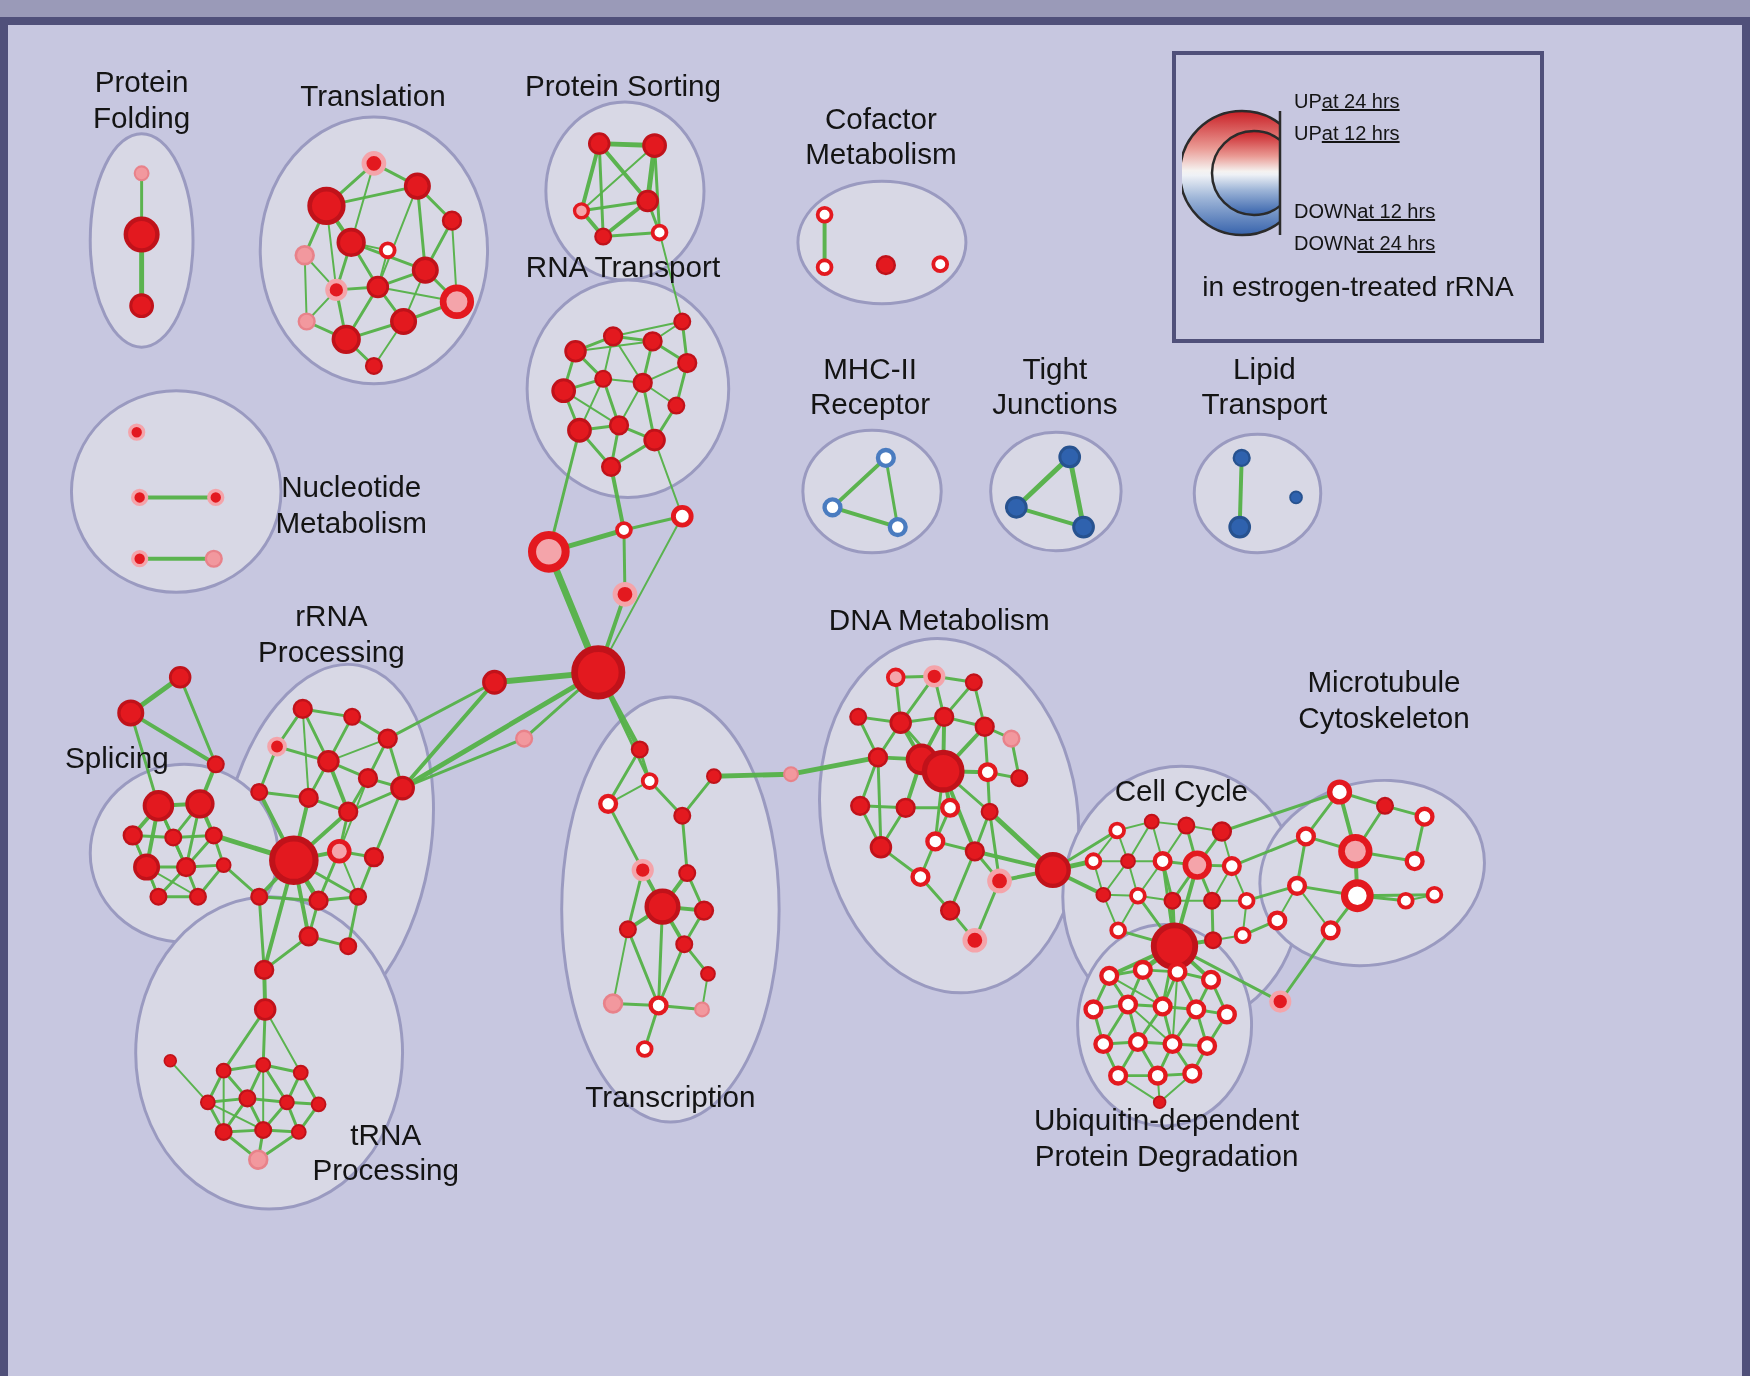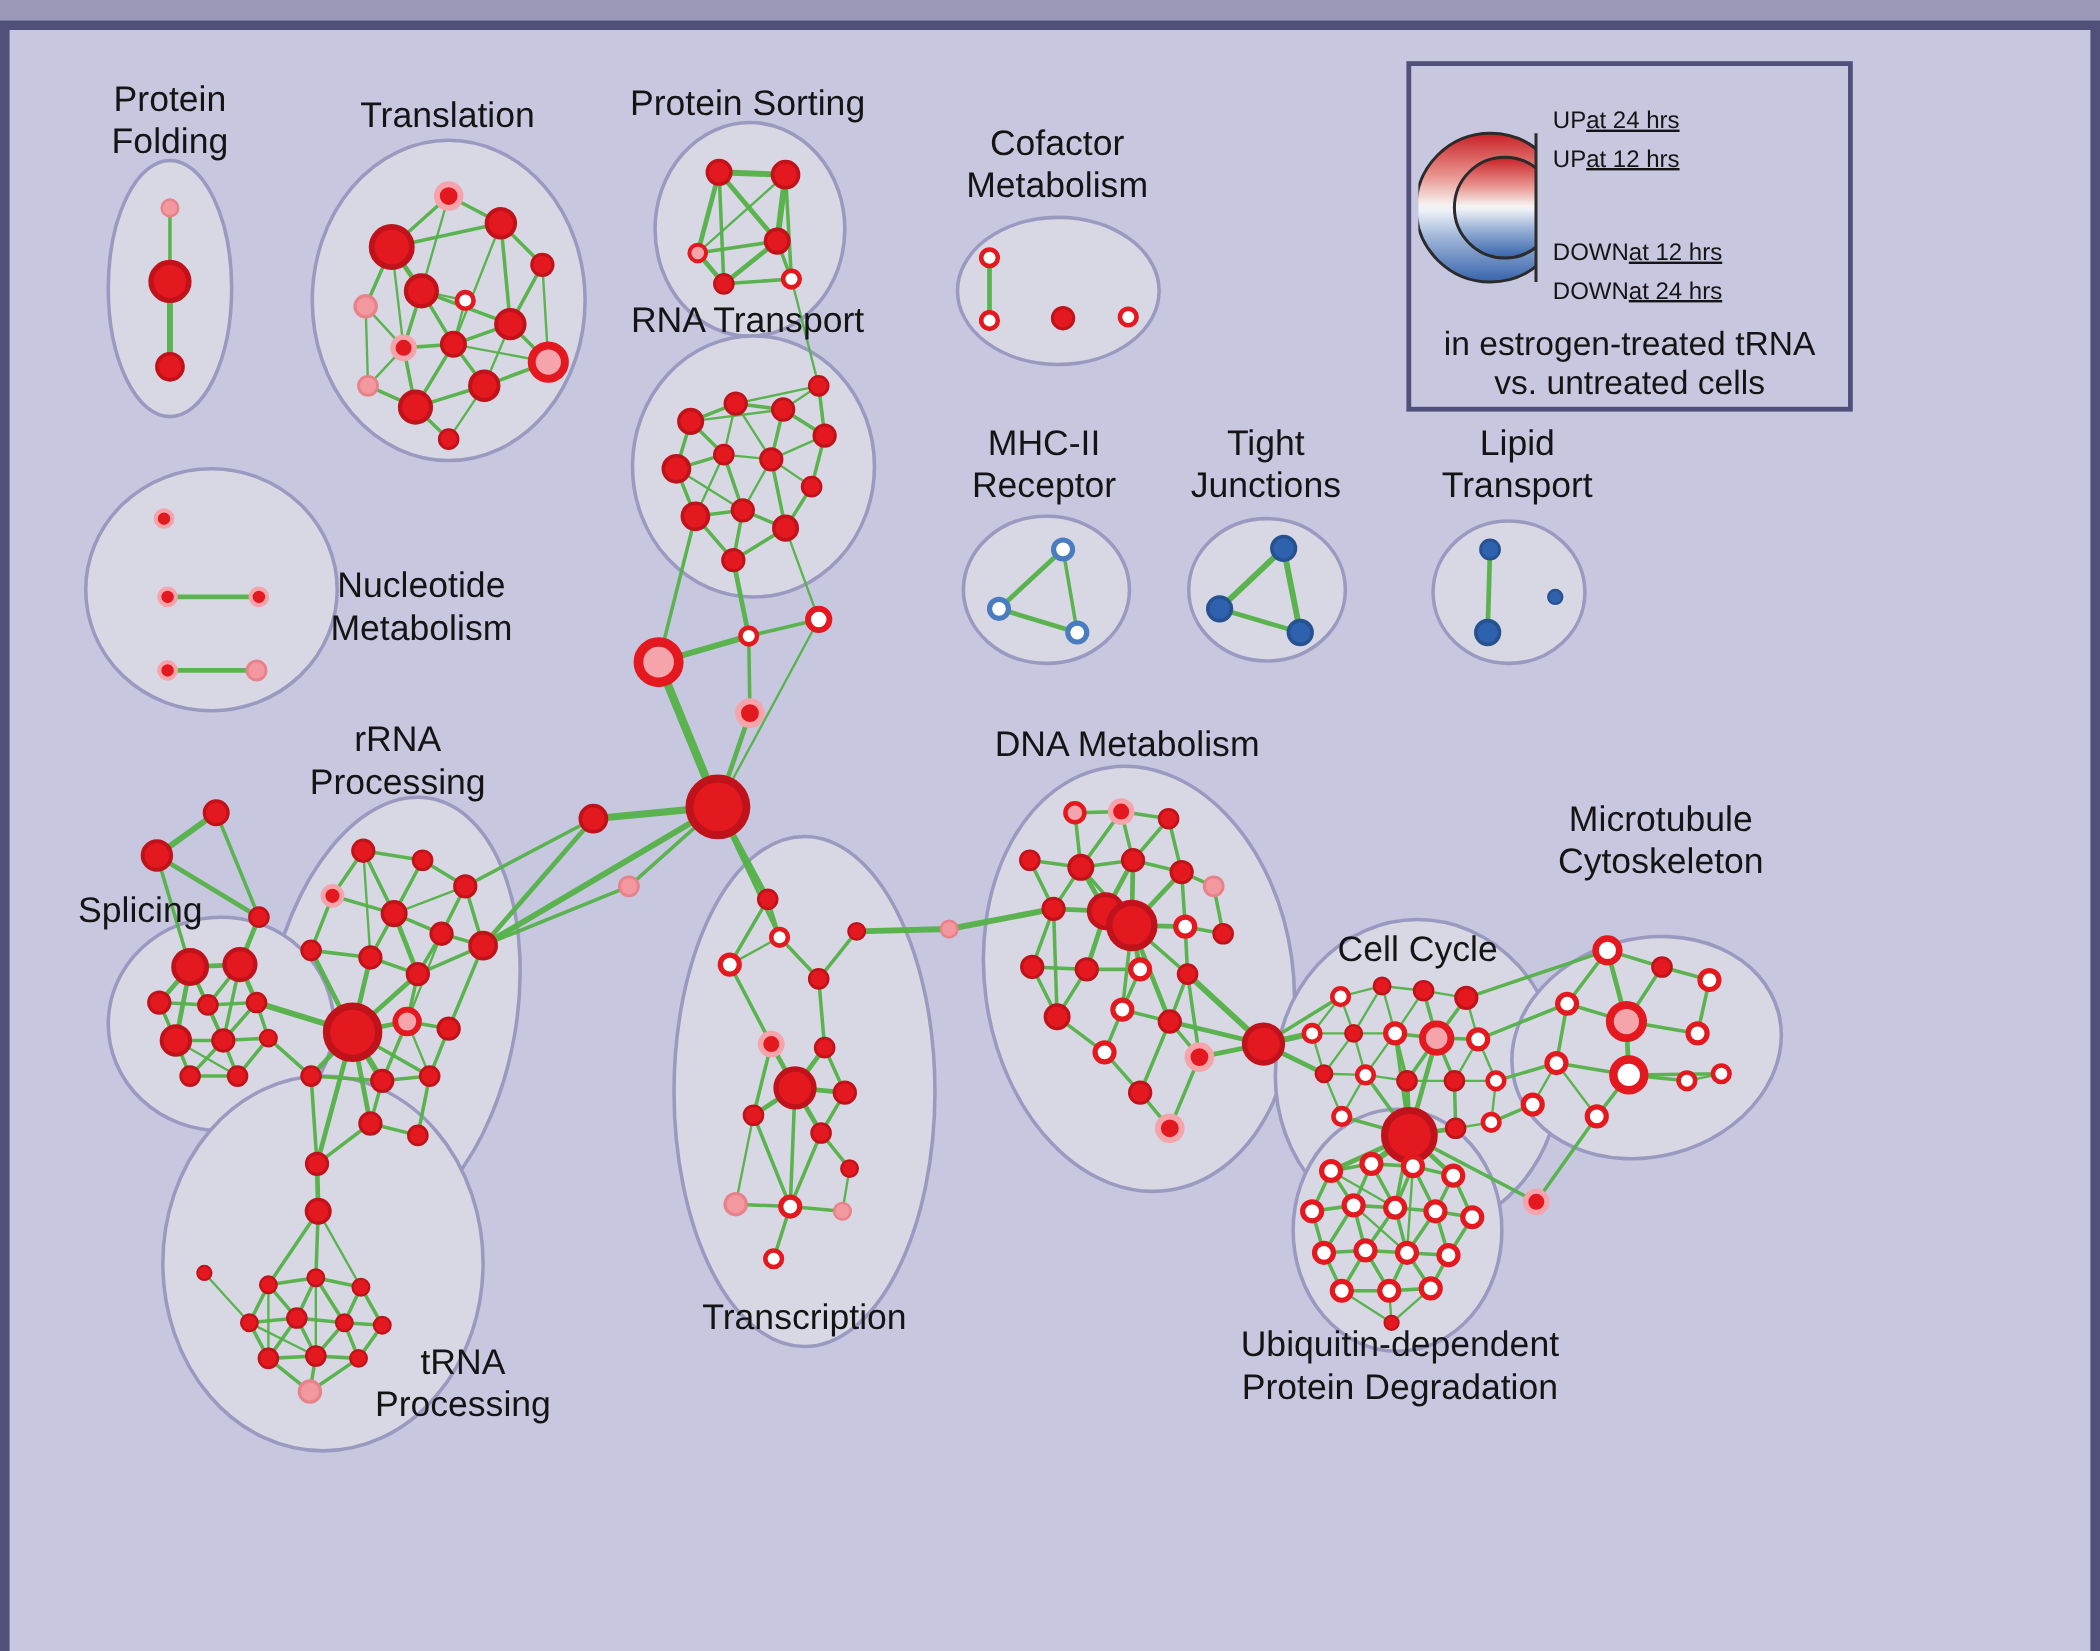--- a/index.html
+++ b/index.html
@@ -707,17 +707,16 @@
     </div>
     <div class="lrow" style="top:140px">
       <span class="ldir">DOWN</span>
       <span class="ltime">at 12 hrs</span>
     </div>
     <div class="lrow" style="top:172px">
       <span class="ldir">DOWN</span>
       <span class="ltime">at 24 hrs</span>
     </div>
 
-    <div class="lnote" style="top:216px">in estrogen-treated tRNA</div>
-    <div class="lnote" style="top:248px">vs. untreated cells</div>
+    <div class="lnote" style="top:216px">in estrogen-treated rRNA</div>
   </div>
 
 </div>
 
 </body></html>

